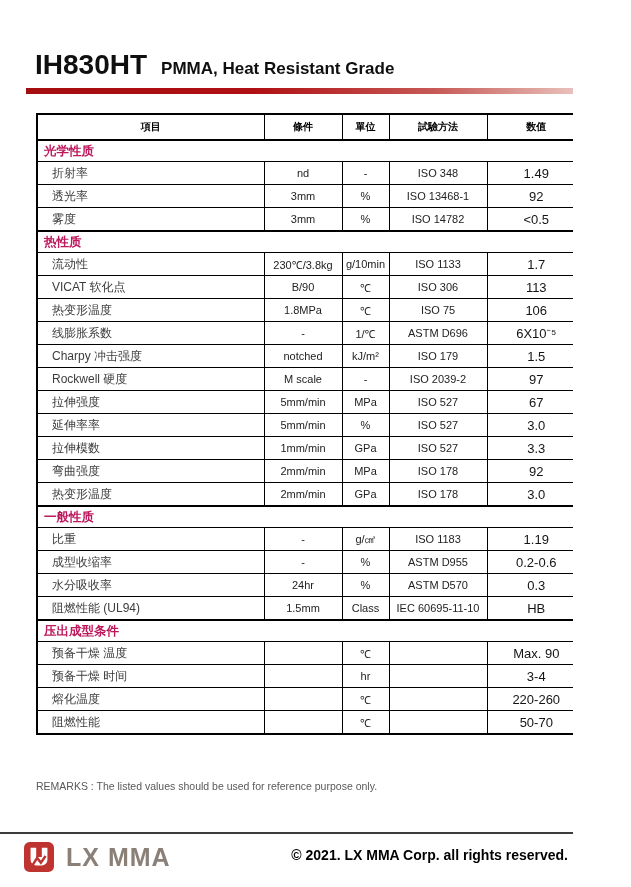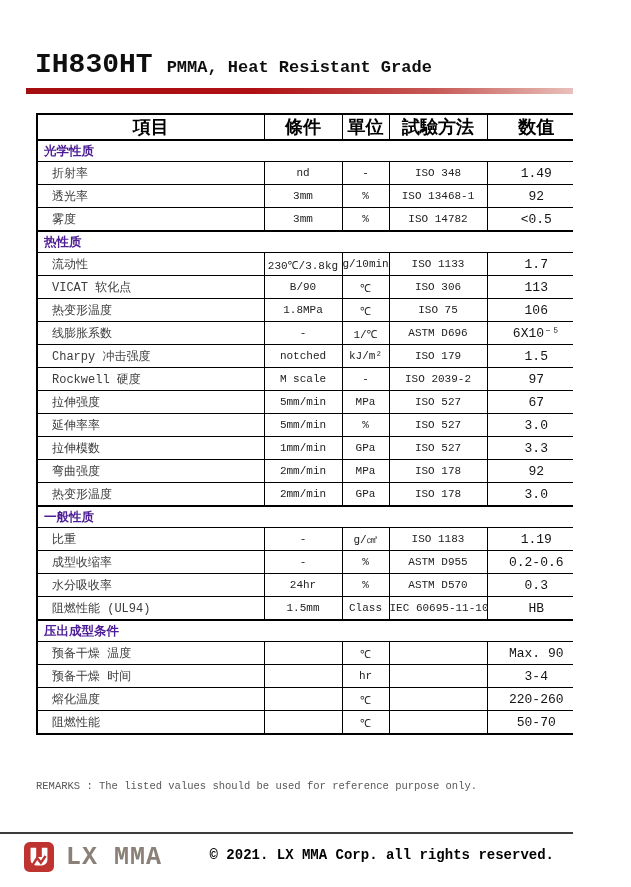--- a/index.html
+++ b/index.html
@@ -1,18 +1,18 @@
 <!DOCTYPE html>
 <html><head>
 <meta charset="utf-8">
 <style>
   html,body{margin:0;padding:0;background:#fff;}
   .page{
     position:relative;width:573px;height:887px;background:#ffffff;overflow:hidden;
-    font-family:Liberation Mono, monospace;color:#111;
+    font-family:Liberation Sans, sans-serif;color:#111;
   }
   
   .title-row{position:absolute;left:35px;top:49px;white-space:nowrap;}
   .grade-name{font-size:28px;font-weight:bold;color:#0f0f0f;letter-spacing:0px;}
   .grade-sub{font-size:17px;font-weight:bold;color:#0f0f0f;margin-left:14px;}
   .red-bar{position:absolute;left:26px;top:88px;width:605px;height:6px;
     background:linear-gradient(90deg,#a50d10 0%,#b01013 38%,#c75b58 68%,#e5b5b0 88%,#f7ecea 100%);}
   
   .spec-table{
     position:absolute;left:36px;top:113px;width:549px;
@@ -20,41 +20,41 @@
     border:2px solid #000;
   }
   .spec-table col.col-item{width:227px;}
   .spec-table col.col-cond{width:78px;}
   .spec-table col.col-unit{width:47px;}
   .spec-table col.col-method{width:98px;}
   .spec-table col.col-value{width:99px;}
   .spec-table td{border:1px solid #000;padding:0;overflow:hidden;white-space:nowrap;}
   .spec-table .h-cell{
     height:24px;text-align:center;vertical-align:middle;
-    font-size:18px;font-weight:bold;color:#000;border-bottom:2px solid #000;
+    font-size:10px;font-weight:bold;color:#000;border-bottom:2px solid #000;
   }
   .section-row td{
     height:20px;border-left:2px solid #000;border-right:2px solid #000;border-top:2px solid #000;
-    font-size:12.5px;font-weight:bold;color:#4c1d95;padding-left:6px;vertical-align:middle;
+    font-size:12.5px;font-weight:bold;color:#be185d;padding-left:6px;vertical-align:middle;
   }
   .data-row td{height:22px;vertical-align:middle;}
   .c-item{font-size:12px;color:#3c3c3c;padding-left:14px !important;position:relative;}
   .c-cond{font-size:11px;color:#222;text-align:center;}
   .c-unit{font-size:11px;color:#222;text-align:center;}
   .c-method{font-size:11px;color:#222;text-align:center;}
   .c-value{font-size:13px;color:#141414;text-align:center;}
   .hang{position:absolute;left:-12px;top:50%;transform:translateY(-50%);color:#2e2e2e;}
   
   .remarks{position:absolute;left:36px;top:780px;font-size:10.5px;color:#595959;}
   
   .footer-line{position:absolute;left:0;top:832px;width:631px;height:2px;background:#3c3c3c;}
   .footer-logo{position:absolute;left:24px;top:842px;display:flex;align-items:center;}
   .logo-mark{display:block;}
   .logo-text{font-size:25px;font-weight:bold;color:#8a8078;margin-left:12px;letter-spacing:1px;}
-  .copyright{position:absolute;right:19px;top:847px;font-size:14px;font-weight:bold;color:#000;}
+  .copyright{position:absolute;right:5px;top:847px;font-size:14px;font-weight:bold;color:#000;}
 </style>
 </head>
 <body>
 
 <div class="page">
 
   <div class="title-row">
     <span class="grade-name">IH830HT</span><span class="grade-sub">PMMA, Heat Resistant Grade</span>
   </div>
 

